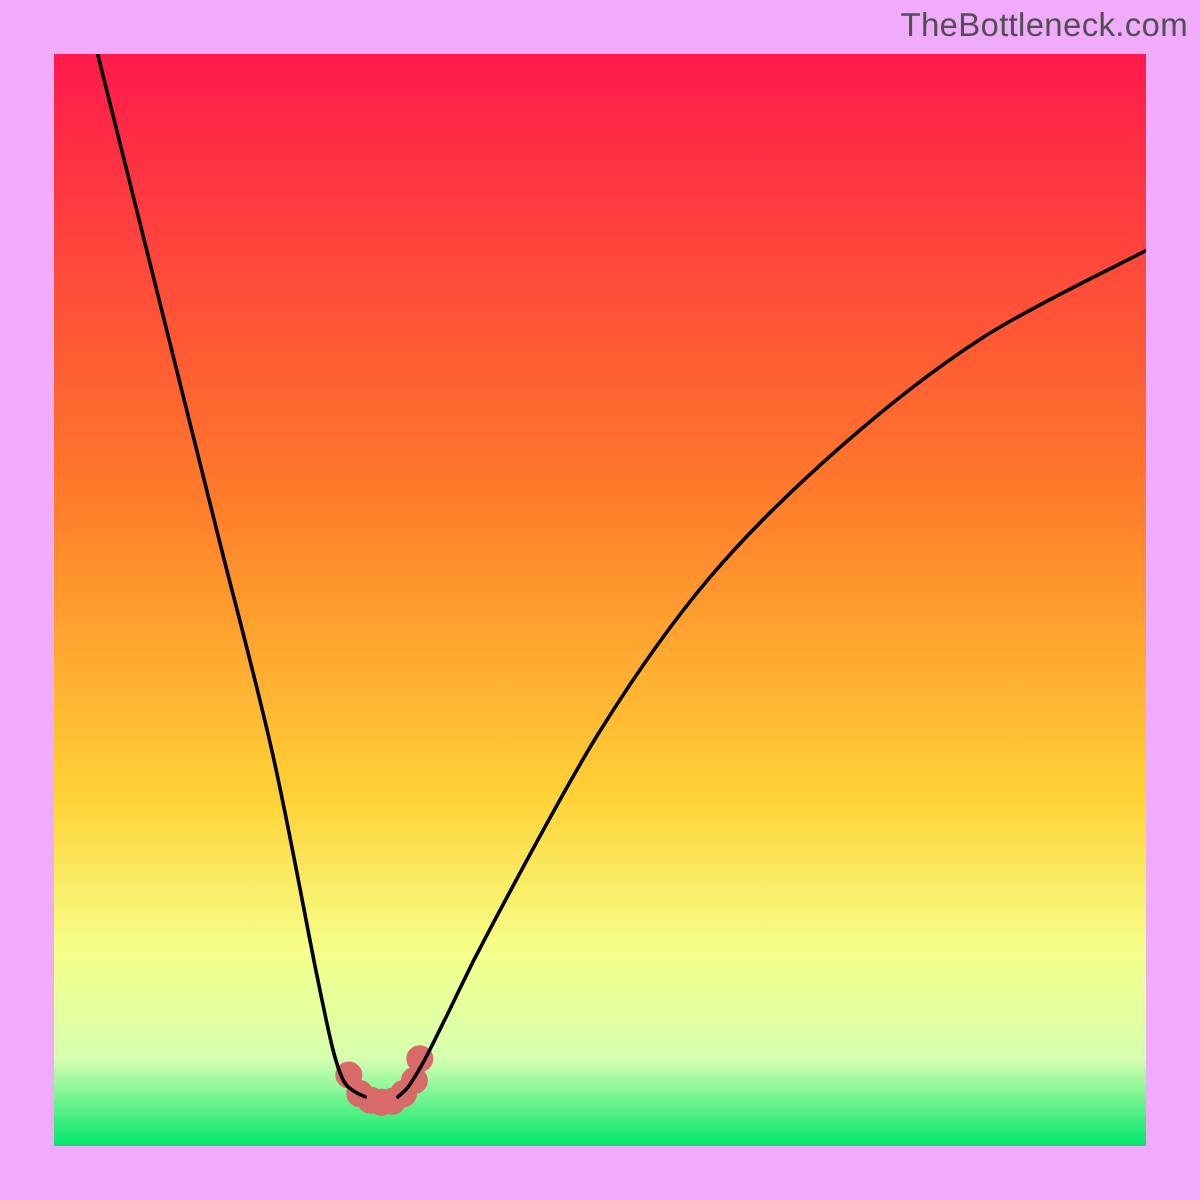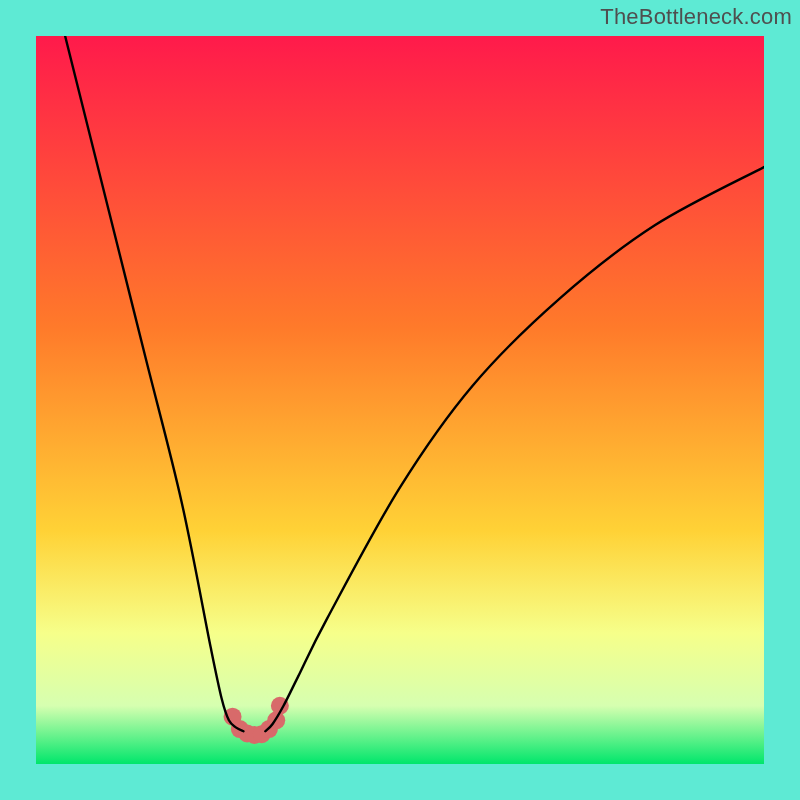--- a/index.html
+++ b/index.html
@@ -10,21 +10,21 @@
     overflow: hidden;
     background: #000;
     font-family: Arial, Helvetica, sans-serif;
   }
   .frame {
     position: absolute;
     top: 0;
     left: 0;
     width: 800px;
     height: 800px;
-    background: #5eead4;
+    background: #f0abfc;
   }
   .watermark {
     position: absolute;
     top: 4px;
     right: 8px;
     color: #4f4f4f;
     font-size: 22px;
     letter-spacing: 0.2px;
     z-index: 10;
     pointer-events: none;

